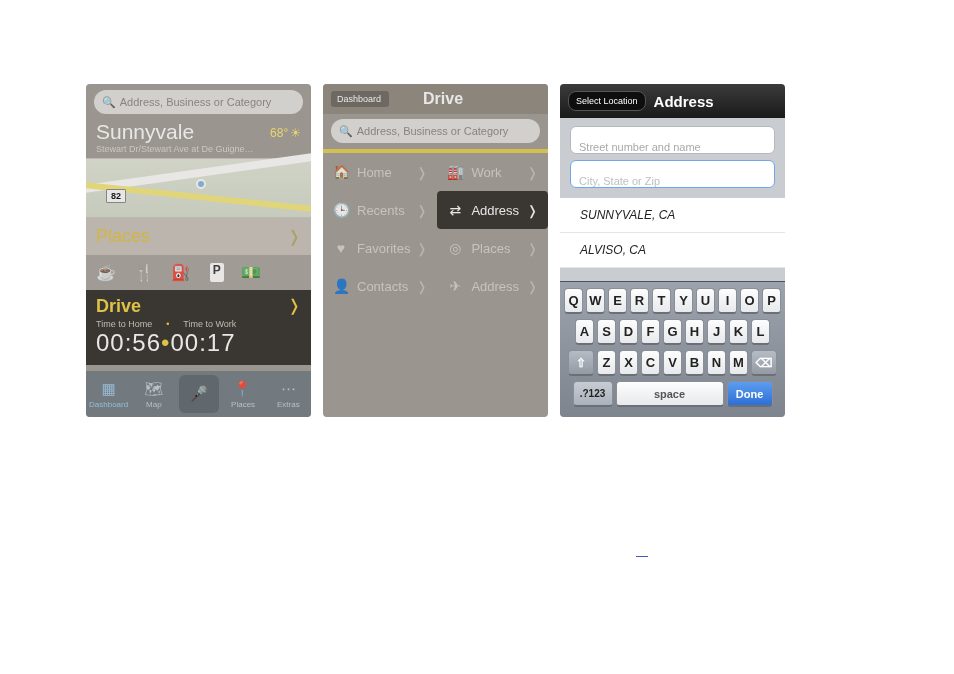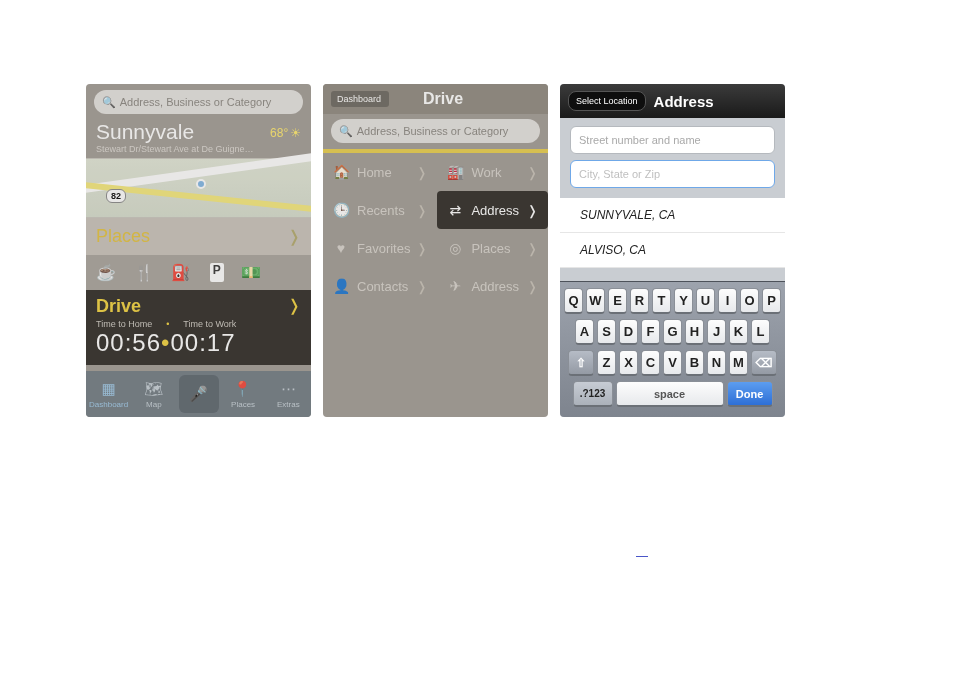--- a/index.html
+++ b/index.html
@@ -56,21 +56,21 @@
     height: 60px;
     background: linear-gradient(#e2e7d7,#d6ddcd);
     position: relative;
     border-top:1px solid #c9c6bd;
     border-bottom:1px solid #c9c6bd;
   }
   .map .road1 { position:absolute; left:0; top:10px; width:100%; height:8px; background:#fff; transform: skewY(-8deg); }
   .map .road2 { position:absolute; left:0; top:35px; width:100%; height:6px; background:#f6e97a; transform: skewY(6deg);}
   .map .shield {
     position:absolute; left:20px; top:30px;
-    background:#fff; border:1px solid #888; border-radius:6px;
+    background:#fff; border:1px solid #888; border-radius:1px;
     font-size:9px; padding:1px 4px; font-weight:bold;
   }
   .map .dot { position:absolute; left:110px; top:20px; width:10px;height:10px;border-radius:50%;background:#7fb6e6;border:2px solid #fff;}
   .places-hdr {
     background:#c8c3ba;
     padding:8px 10px;
     display:flex; justify-content:space-between; align-items:center;
   }
   .places-hdr .lbl { color:#e4c23b; font-size:18px; font-weight:400;}
   .places-hdr .chev { color:#b2a96b; font-size:16px;}
@@ -143,21 +143,21 @@
     display:flex; align-items:center; padding:0 8px; gap:8px;
   }
   .s3 .back3 {
     background:#0e0e0e; color:#fff; font-size:9px; padding:4px 7px;
     border-radius:8px; border:1px solid #555;
   }
   .s3 .ttl3 { color:#fff; font-size:15px; font-weight:bold;}
   .s3 .fields { padding:8px 10px 4px; background:#c9cdd2;}
   .s3 .input {
     background:#fff; border:1px solid #b5b9be; border-radius:6px;
-    height:28px; padding:0 8px; display:flex; align-items:center;
+    height:28px; padding:0 8px; display:flex; align-items:flex-end;
     color:#a9a9a9; font-size:11px; margin-bottom:6px;
   }
   .s3 .input.focus { border:1px solid #6fa8e8;}
   .suggestions { background:#fff;}
   .suggestions .row {
     padding:10px 20px; font-size:12px; color:#222;
     border-bottom:1px solid #e6e6e6;
     font-style:italic;
   }
   .keyboard {

